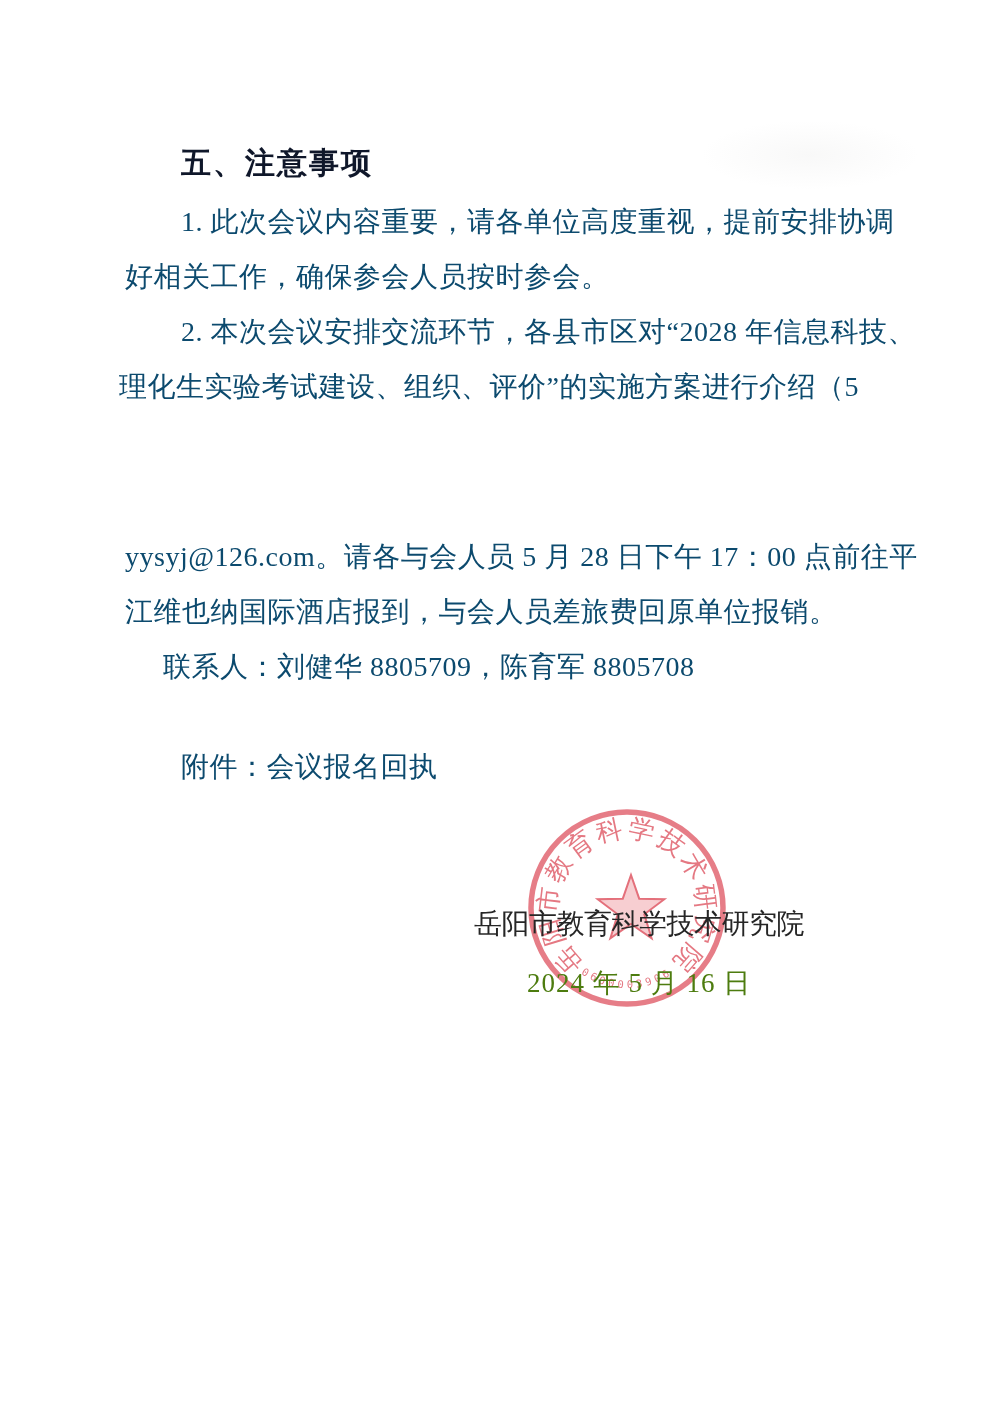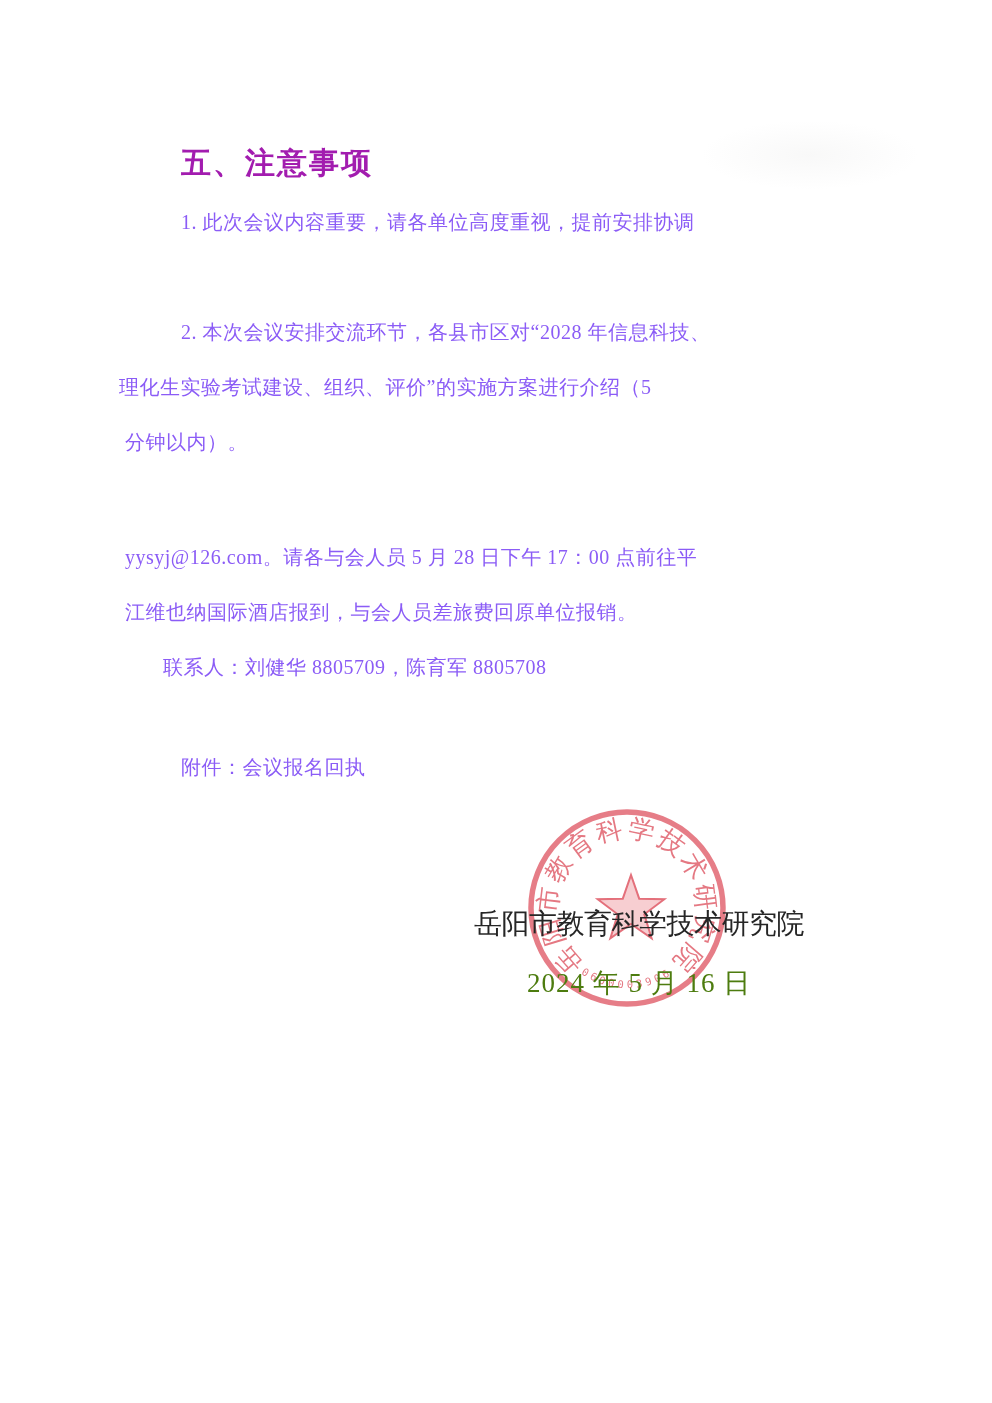--- a/index.html
+++ b/index.html
@@ -11,33 +11,33 @@
     position: relative;
     width: 992px;
     height: 1403px;
     background: #ffffff;
     overflow: hidden;
     font-family: "Liberation Serif", "DejaVu Serif", serif;
   }
   .line {
     position: absolute;
     white-space: nowrap;
-    font-size: 20px;
+    font-size: 28px;
     line-height: 36px;
-    color: #8b5cf6;
+    color: #0c4a6e;
     letter-spacing: 0.5px;
   }
   .heading {
     position: absolute;
     white-space: nowrap;
     font-family: "Liberation Sans", "DejaVu Sans", sans-serif;
     font-weight: 700;
     font-size: 30px;
     line-height: 38px;
-    color: #a21caf;
+    color: #0f172a;
     letter-spacing: 2px;
   }
   .org-line {
     position: absolute;
     white-space: nowrap;
     font-size: 28px;
     line-height: 36px;
     color: #262626;
     letter-spacing: -0.5px;
     z-index: 3;
@@ -73,24 +73,24 @@
 </head>
 <body>
 
 <div class="page">
 
   <div class="smudge"></div>
 
   <div class="heading" style="left:181px; top:144px;">五、注意事项</div>
 
   <div class="line" style="left:181px; top:204px;">1. 此次会议内容重要，请各单位高度重视，提前安排协调</div>
+  <div class="line" style="left:125px; top:259px;">好相关工作，确保参会人员按时参会。</div>
 
   <div class="line" style="left:181px; top:314px;">2. 本次会议安排交流环节，各县市区对“2028 年信息科技、</div>
   <div class="line" style="left:119px; top:369px;">理化生实验考试建设、组织、评价”的实施方案进行介绍（5</div>
-  <div class="line" style="left:125px; top:424px;">分钟以内）。</div>
 
   <div class="line" style="left:125px; top:539px;">yysyj@126.com。请各与会人员 5 月 28 日下午 17：00 点前往平</div>
   <div class="line" style="left:125px; top:594px;">江维也纳国际酒店报到，与会人员差旅费回原单位报销。</div>
 
   <div class="line" style="left:163px; top:649px;">联系人：刘健华 8805709，陈育军 8805708</div>
 
   <div class="line" style="left:181px; top:749px;">附件：会议报名回执</div>
 
   <div class="seal-wrap">
     <svg width="260" height="260" viewBox="0 0 260 260">

